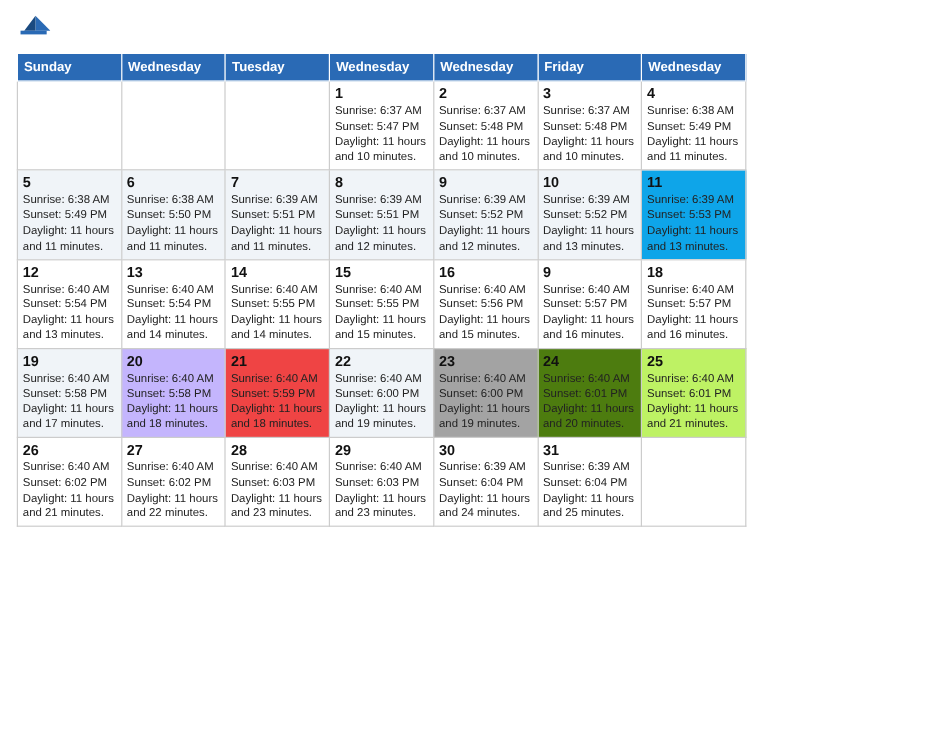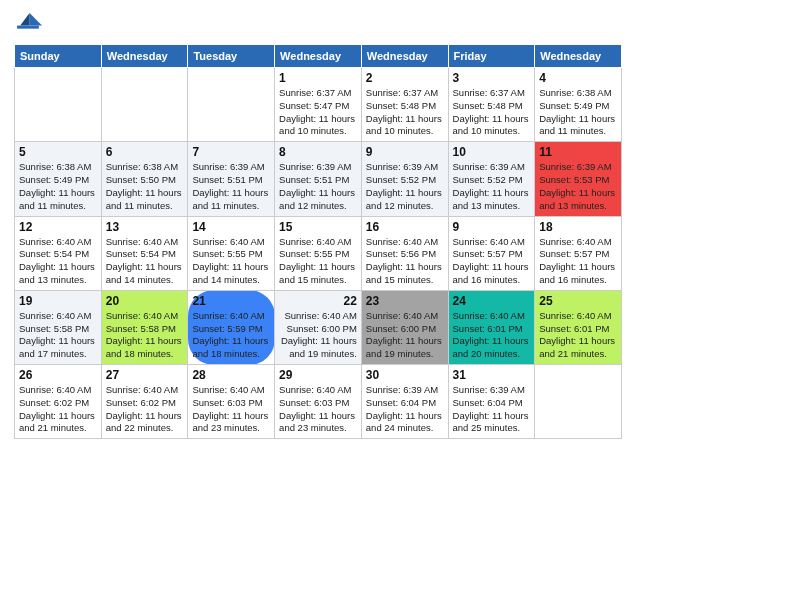--- a/index.html
+++ b/index.html
@@ -163,21 +163,21 @@
             <div class="day-info">Sunrise: 6:39 AM<br>Sunset: 5:51 PM<br>Daylight: 11 hours and 12 minutes.</div>
           </td>
           <td style="background: rgb(240, 244, 248);">
             <div class="day-number">9</div>
             <div class="day-info">Sunrise: 6:39 AM<br>Sunset: 5:52 PM<br>Daylight: 11 hours and 12 minutes.</div>
           </td>
           <td style="background: rgb(240, 244, 248);">
             <div class="day-number">10</div>
             <div class="day-info">Sunrise: 6:39 AM<br>Sunset: 5:52 PM<br>Daylight: 11 hours and 13 minutes.</div>
           </td>
-          <td style="background: #ef4444;">
+          <td style="background: #0ea5e9;">
             <div class="day-number">11</div>
             <div class="day-info">Sunrise: 6:39 AM<br>Sunset: 5:53 PM<br>Daylight: 11 hours and 13 minutes.</div>
           </td>
         </tr>
         <tr>
           <td>
             <div class="day-number">12</div>
             <div class="day-info">Sunrise: 6:40 AM<br>Sunset: 5:54 PM<br>Daylight: 11 hours and 13 minutes.</div>
           </td>
           <td>
@@ -203,37 +203,37 @@
           <td>
             <div class="day-number">18</div>
             <div class="day-info">Sunrise: 6:40 AM<br>Sunset: 5:57 PM<br>Daylight: 11 hours and 16 minutes.</div>
           </td>
         </tr>
         <tr>
           <td style="background: rgb(240, 244, 248);">
             <div class="day-number">19</div>
             <div class="day-info">Sunrise: 6:40 AM<br>Sunset: 5:58 PM<br>Daylight: 11 hours and 17 minutes.</div>
           </td>
-          <td style="background: #bef264;">
+          <td style="background: #c4b5fd;">
             <div class="day-number">20</div>
             <div class="day-info">Sunrise: 6:40 AM<br>Sunset: 5:58 PM<br>Daylight: 11 hours and 18 minutes.</div>
           </td>
-          <td style="background: #3b82f6; border-radius: 26px;">
+          <td style="background: #ef4444;">
             <div class="day-number">21</div>
             <div class="day-info">Sunrise: 6:40 AM<br>Sunset: 5:59 PM<br>Daylight: 11 hours and 18 minutes.</div>
           </td>
-          <td style="background: rgb(240, 244, 248); text-align: right;">
+          <td style="background: rgb(240, 244, 248);">
             <div class="day-number">22</div>
             <div class="day-info">Sunrise: 6:40 AM<br>Sunset: 6:00 PM<br>Daylight: 11 hours and 19 minutes.</div>
           </td>
           <td style="background: #a3a3a3;">
             <div class="day-number">23</div>
             <div class="day-info">Sunrise: 6:40 AM<br>Sunset: 6:00 PM<br>Daylight: 11 hours and 19 minutes.</div>
           </td>
-          <td style="background: #14b8a6;">
+          <td style="background: #4d7c0f;">
             <div class="day-number">24</div>
             <div class="day-info">Sunrise: 6:40 AM<br>Sunset: 6:01 PM<br>Daylight: 11 hours and 20 minutes.</div>
           </td>
           <td style="background: #bef264;">
             <div class="day-number">25</div>
             <div class="day-info">Sunrise: 6:40 AM<br>Sunset: 6:01 PM<br>Daylight: 11 hours and 21 minutes.</div>
           </td>
         </tr>
         <tr>
           <td>

